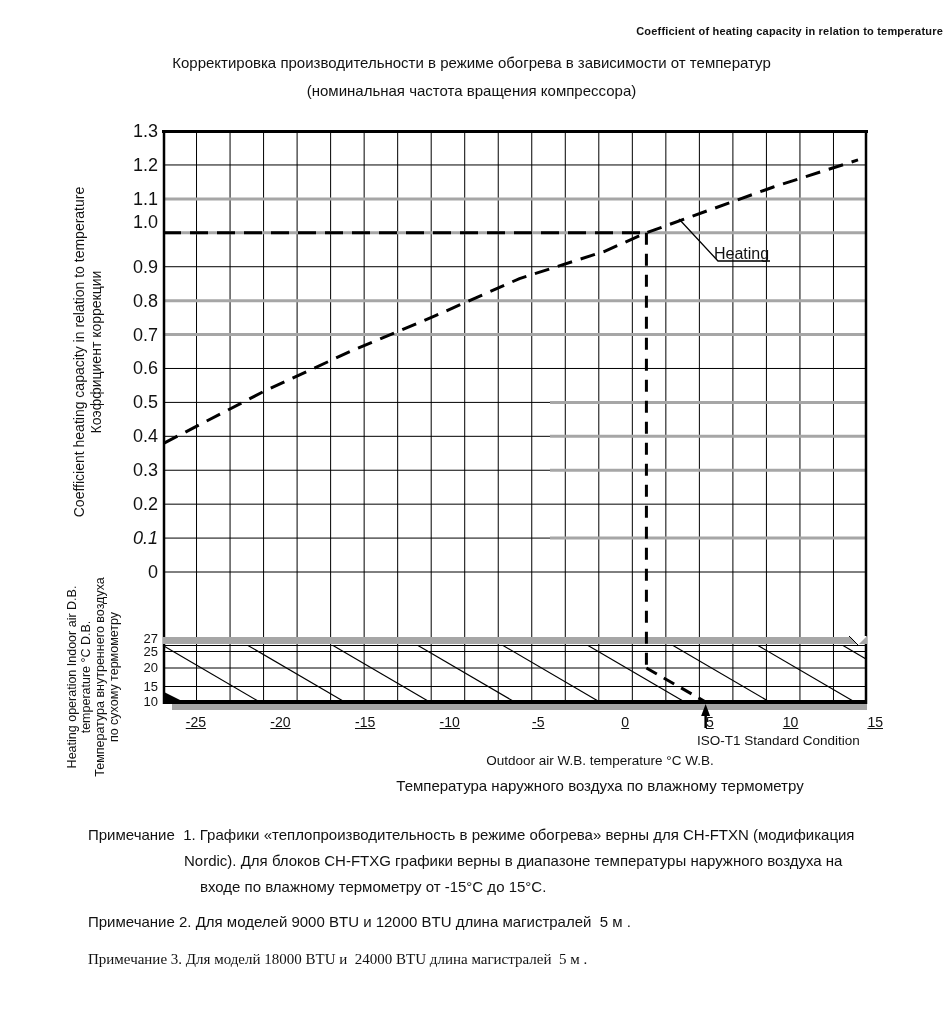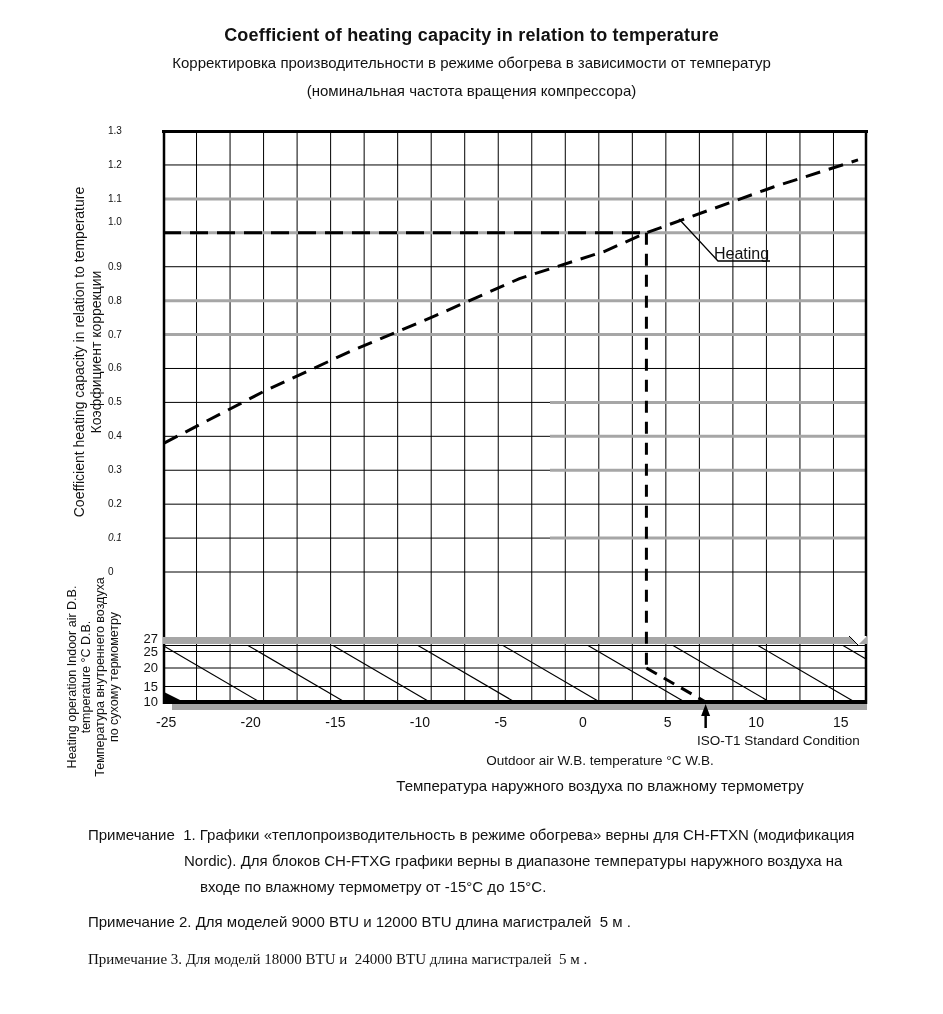--- a/index.html
+++ b/index.html
@@ -1,28 +1,28 @@
 <!DOCTYPE html>
 <html><head>
 <meta charset="utf-8">
 <style>
   html,body{margin:0;padding:0;background:#fff;}
   .page{position:relative;width:943px;height:1014px;background:#ffffff;overflow:hidden;
         font-family:"Liberation Sans", sans-serif;color:#111;}
   .abs{position:absolute;}
-  .title1{left:0;right:0;top:25px;text-align:center;font-size:18px;font-weight:bold;letter-spacing:.2px;}
+  .title1{left:0;right:0;top:25px;text-align:right;font-size:11px;font-weight:bold;letter-spacing:.2px;}
   .title2{left:0;right:0;top:54px;text-align:center;font-size:15px;}
   .title3{left:0;right:0;top:82px;text-align:center;font-size:15px;}
   .ylabel-upper{left:-122px;top:335px;width:420px;height:34px;transform:rotate(-90deg);
                 text-align:center;font-size:14px;line-height:17px;}
   .ylabel-lower{left:-22px;top:649px;width:230px;height:56px;transform:rotate(-90deg);
                 text-align:center;font-size:12.5px;line-height:14px;}
   #chart-svg{left:0;top:0;}
-  .ytick{position:absolute;left:108px;width:50px;text-align:left;font-size:10px;height:18px;line-height:18px;}
-  .xtick{position:absolute;width:50px;text-align:left;font-size:14px;top:714px;height:16px;line-height:16px;}
+  .ytick{position:absolute;left:108px;width:50px;text-align:right;font-size:18px;height:18px;line-height:18px;}
+  .xtick{position:absolute;width:50px;text-align:right;font-size:14px;top:714px;height:16px;line-height:16px;text-decoration:underline;}
   .btick{position:absolute;left:108px;width:50px;text-align:right;font-size:13px;height:14px;line-height:14px;}
   .heating-label{left:714px;top:245px;width:60px;font-size:16px;}
   .iso-label{left:697px;top:733px;font-size:13.5px;white-space:pre;}
   .xcap-en{left:250px;width:700px;top:753px;text-align:center;font-size:13.5px;}
   .xcap-ru{left:250px;width:700px;top:777px;text-align:center;font-size:15px;}
   .note{font-size:15px;white-space:pre;}
   .note-l1{left:88px;top:826px;}
   .note-l2{left:184px;top:852px;}
   .note-l3{left:200px;top:878px;}
   .note2{left:88px;top:913px;}

